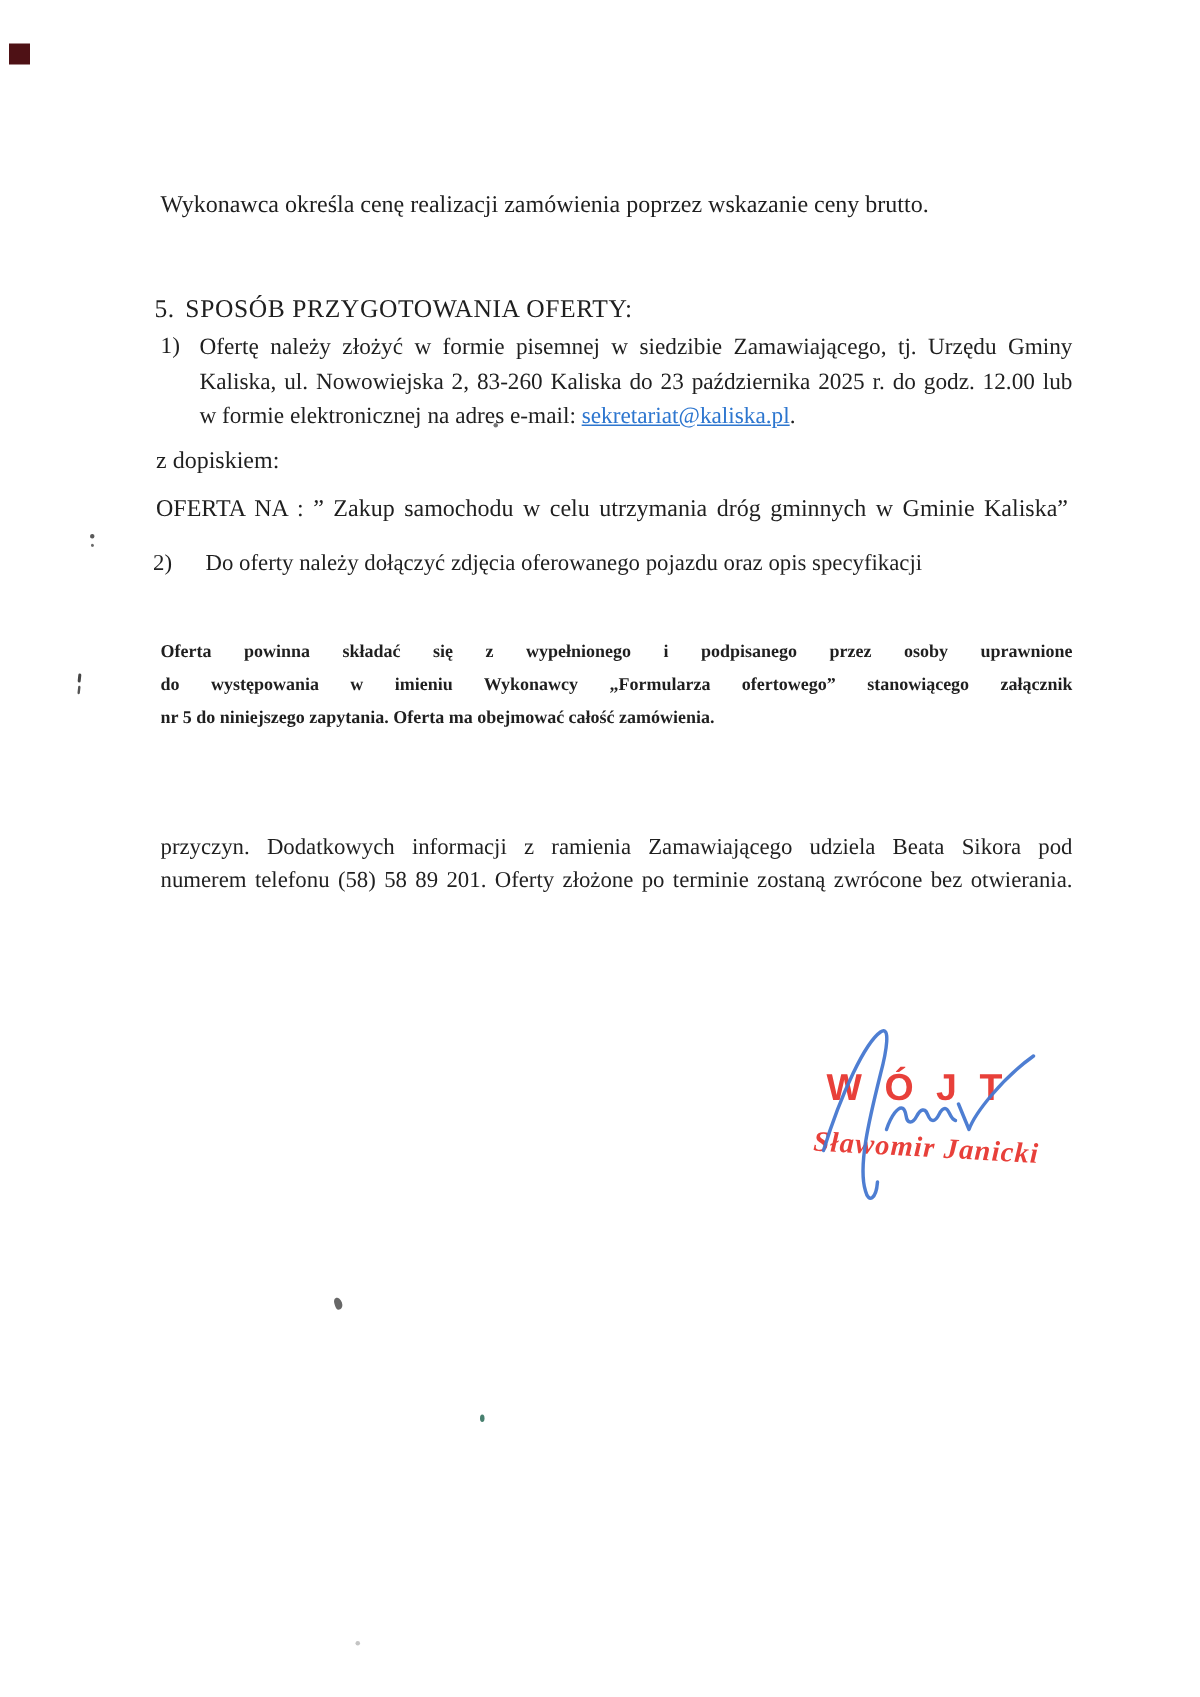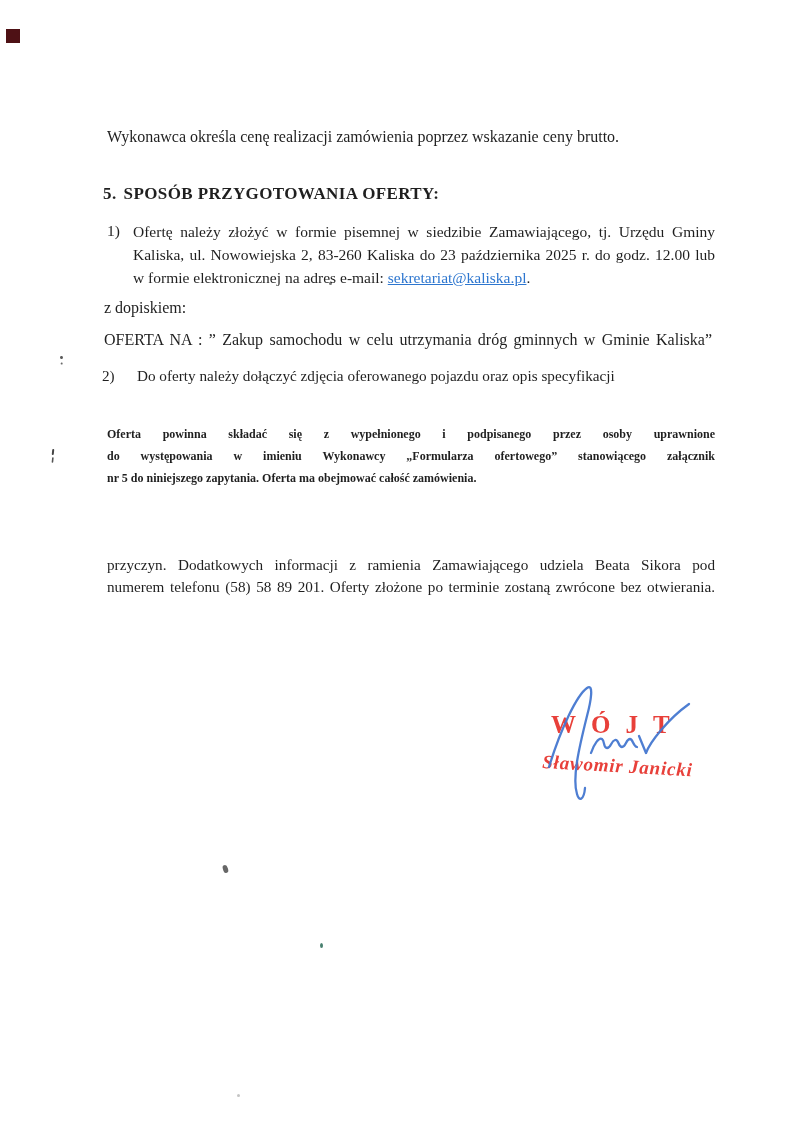--- a/index.html
+++ b/index.html
@@ -24,21 +24,21 @@
   .p15 .ln { font-size: 15.2px; height: 21.5px; line-height: 21.5px; }
   .item1 .ln { font-size: 15.5px; height: 23px; line-height: 23px; }
   .heading { position: absolute; font-size: 17px; line-height: 20px; letter-spacing: 0.4px; white-space: nowrap; }
   .heading .sec-num { margin-right: 7px; }
   .num { position: absolute; font-size: 15.5px; line-height: 20px; }
   .email { color: var(--link); text-decoration: underline; cursor: pointer; }
   .stretch608 { width: 608px; }
   
   .stamp-title {
     position: absolute; left: 551px; top: 712px;
-    font-family: Liberation Serif, serif;
+    font-family: Liberation Sans, sans-serif;
     font-weight: bold; font-size: 25px; line-height: 26px;
     letter-spacing: 15px; color: var(--stamp); white-space: nowrap;
   }
   .stamp-name {
     position: absolute; left: 543px; top: 750px;
     font-family: "Liberation Serif", serif;
     font-style: italic; font-weight: bold;
     font-size: 19px; line-height: 24px; letter-spacing: 0.8px;
     color: var(--stamp); white-space: nowrap;
     transform: rotate(3.2deg); transform-origin: left top;
@@ -62,21 +62,21 @@
   <div class="corner-mark"></div>
   <div class="m-colon"></div>
   <div class="m-tick"></div>
   <div class="m-dot"></div>
   <div class="m-blob"></div>
   <div class="m-teal"></div>
   <div class="m-faint"></div>
 
   <p class="line" style="left:107px; top:127px;">Wykonawca określa cenę realizacji zamówienia poprzez wskazanie ceny brutto.</p>
 
-  <div class="heading" style="left:103px; top:184px;font-weight:bold;">
+  <div class="heading" style="left:103px; top:196px;">
     <span class="sec-num">5.</span><span>SPOSÓB PRZYGOTOWANIA OFERTY:</span>
   </div>
 
   <span class="num" style="left:107px; top:221px;">1)</span>
   <div class="block item1" style="left:133px; top:220px; width:582px;">
     <div class="ln jline">Ofertę należy złożyć w formie pisemnej w siedzibie Zamawiającego, tj. Urzędu Gminy</div>
     <div class="ln jline">Kaliska, ul. Nowowiejska 2, 83-260 Kaliska do 23 października 2025 r. do godz. 12.00 lub</div>
     <div class="ln"><span>w formie elektronicznej na adres e-mail: </span><a class="email">sekretariat@kaliska.pl</a><span>.</span></div>
   </div>
 

